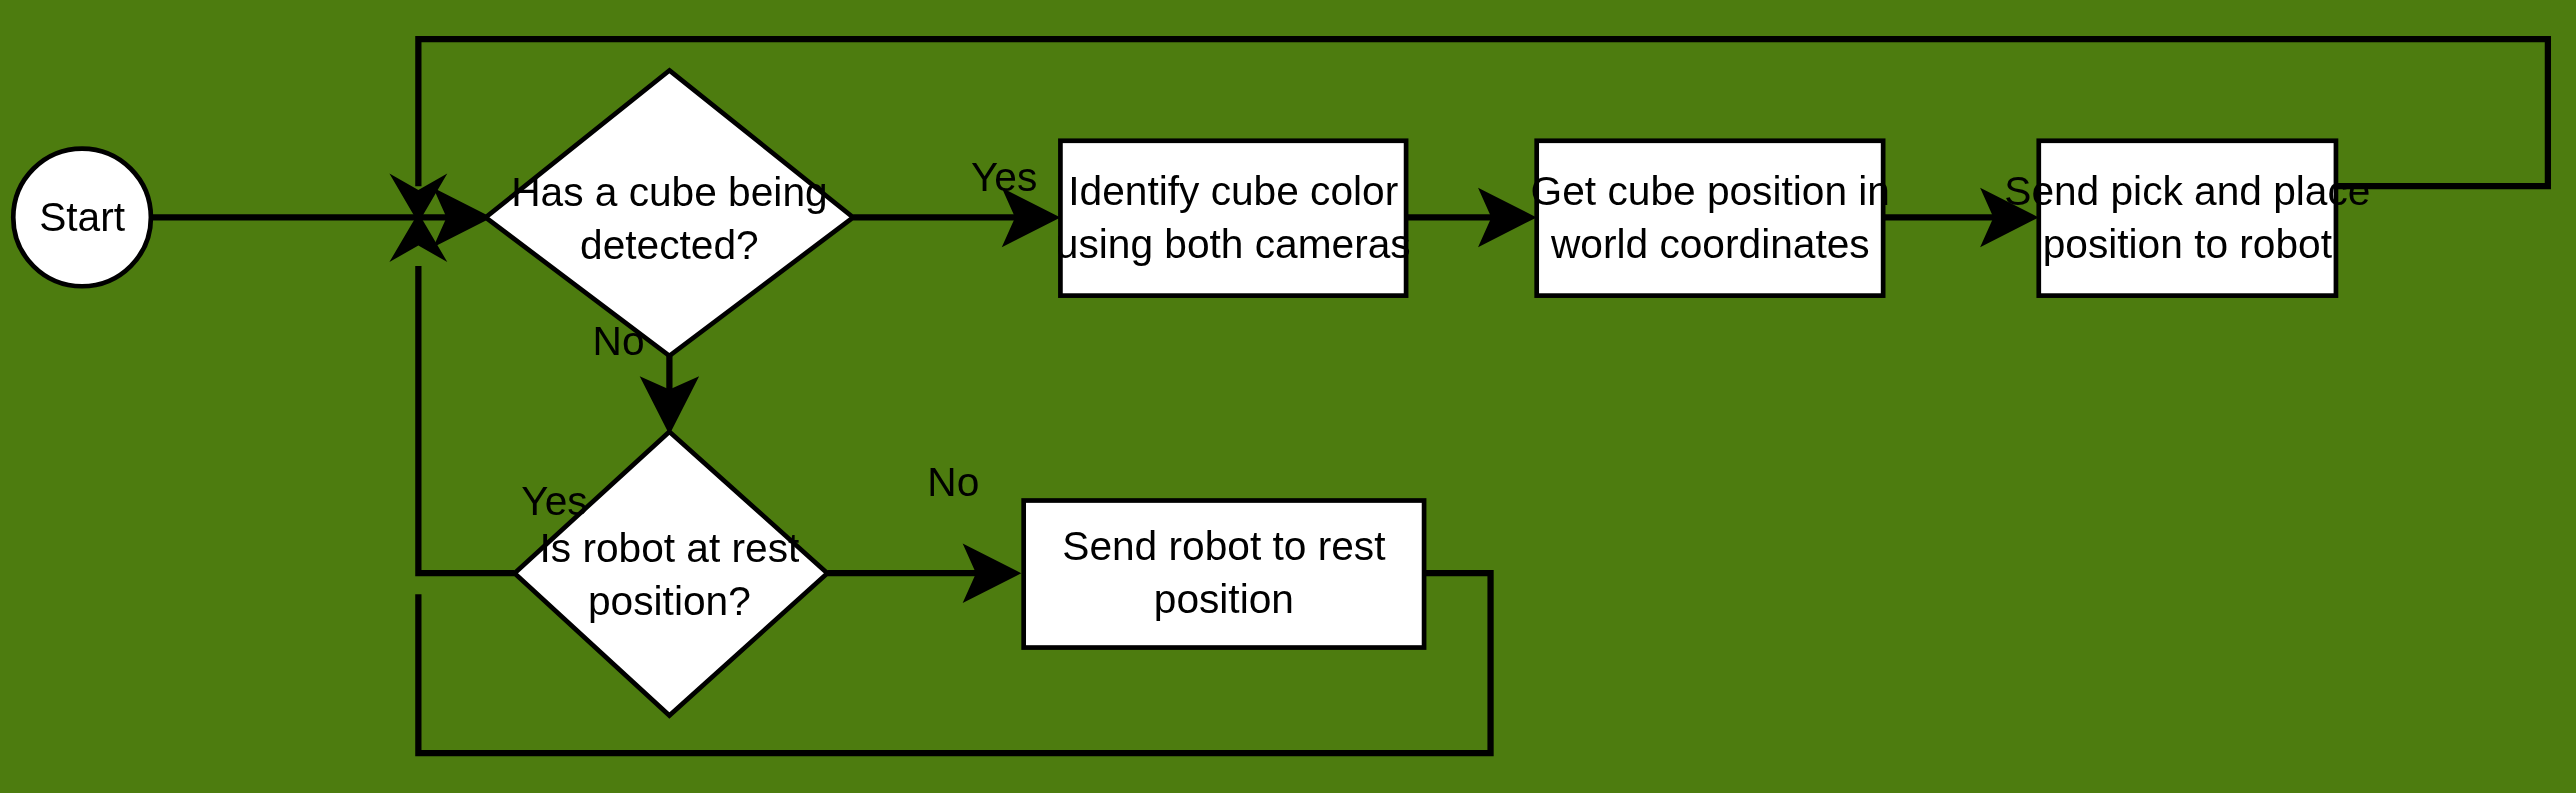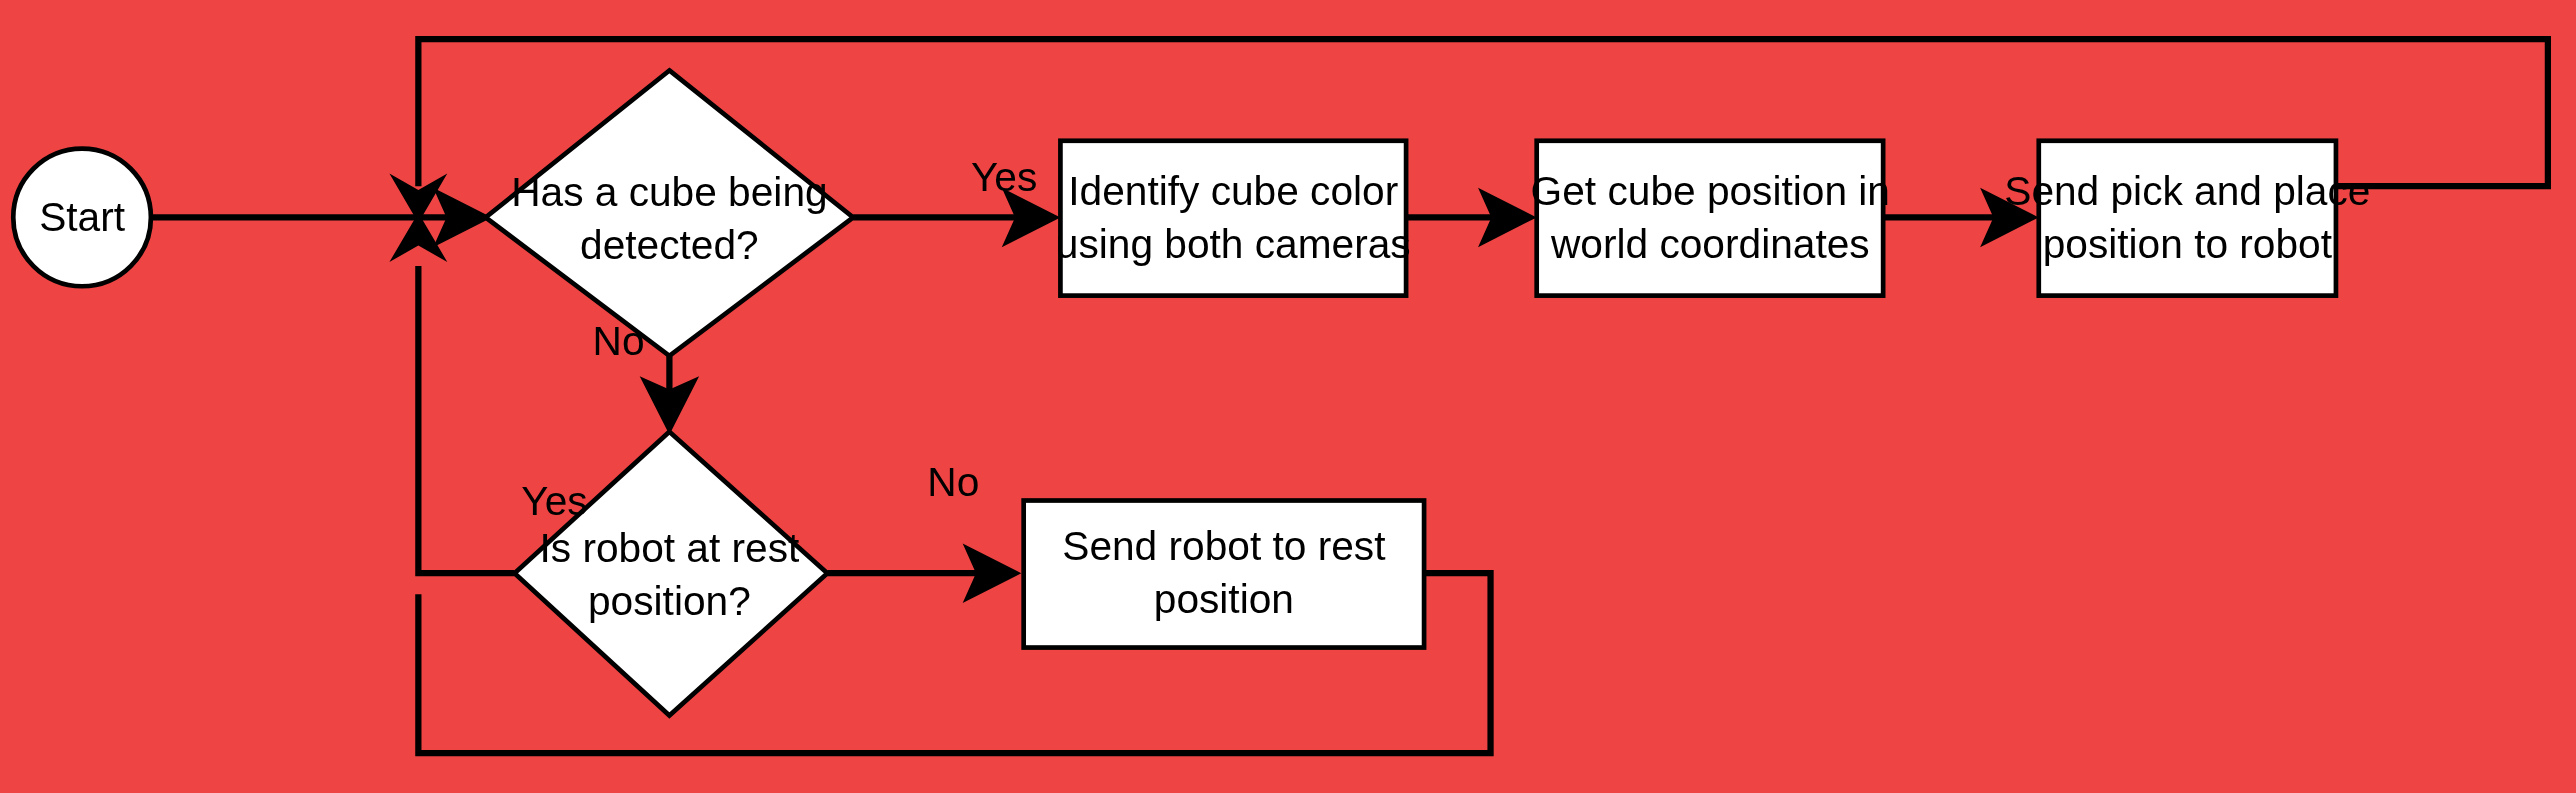--- a/index.html
+++ b/index.html
@@ -11,21 +11,21 @@
   body {
     width: 2576px;
     height: 793px;
     overflow: hidden;
     font-family: "Liberation Sans", sans-serif;
   }
   #flowchart-root {
     position: relative;
     width: 2576px;
     height: 793px;
-    background: #ef4444;
+    background: #4d7c0f;
   }
   svg#flow-svg {
     display: block;
     width: 2576px;
     height: 793px;
   }
   .node-shape {
     fill: #ffffff;
     stroke: #000000;
     stroke-width: 6;

